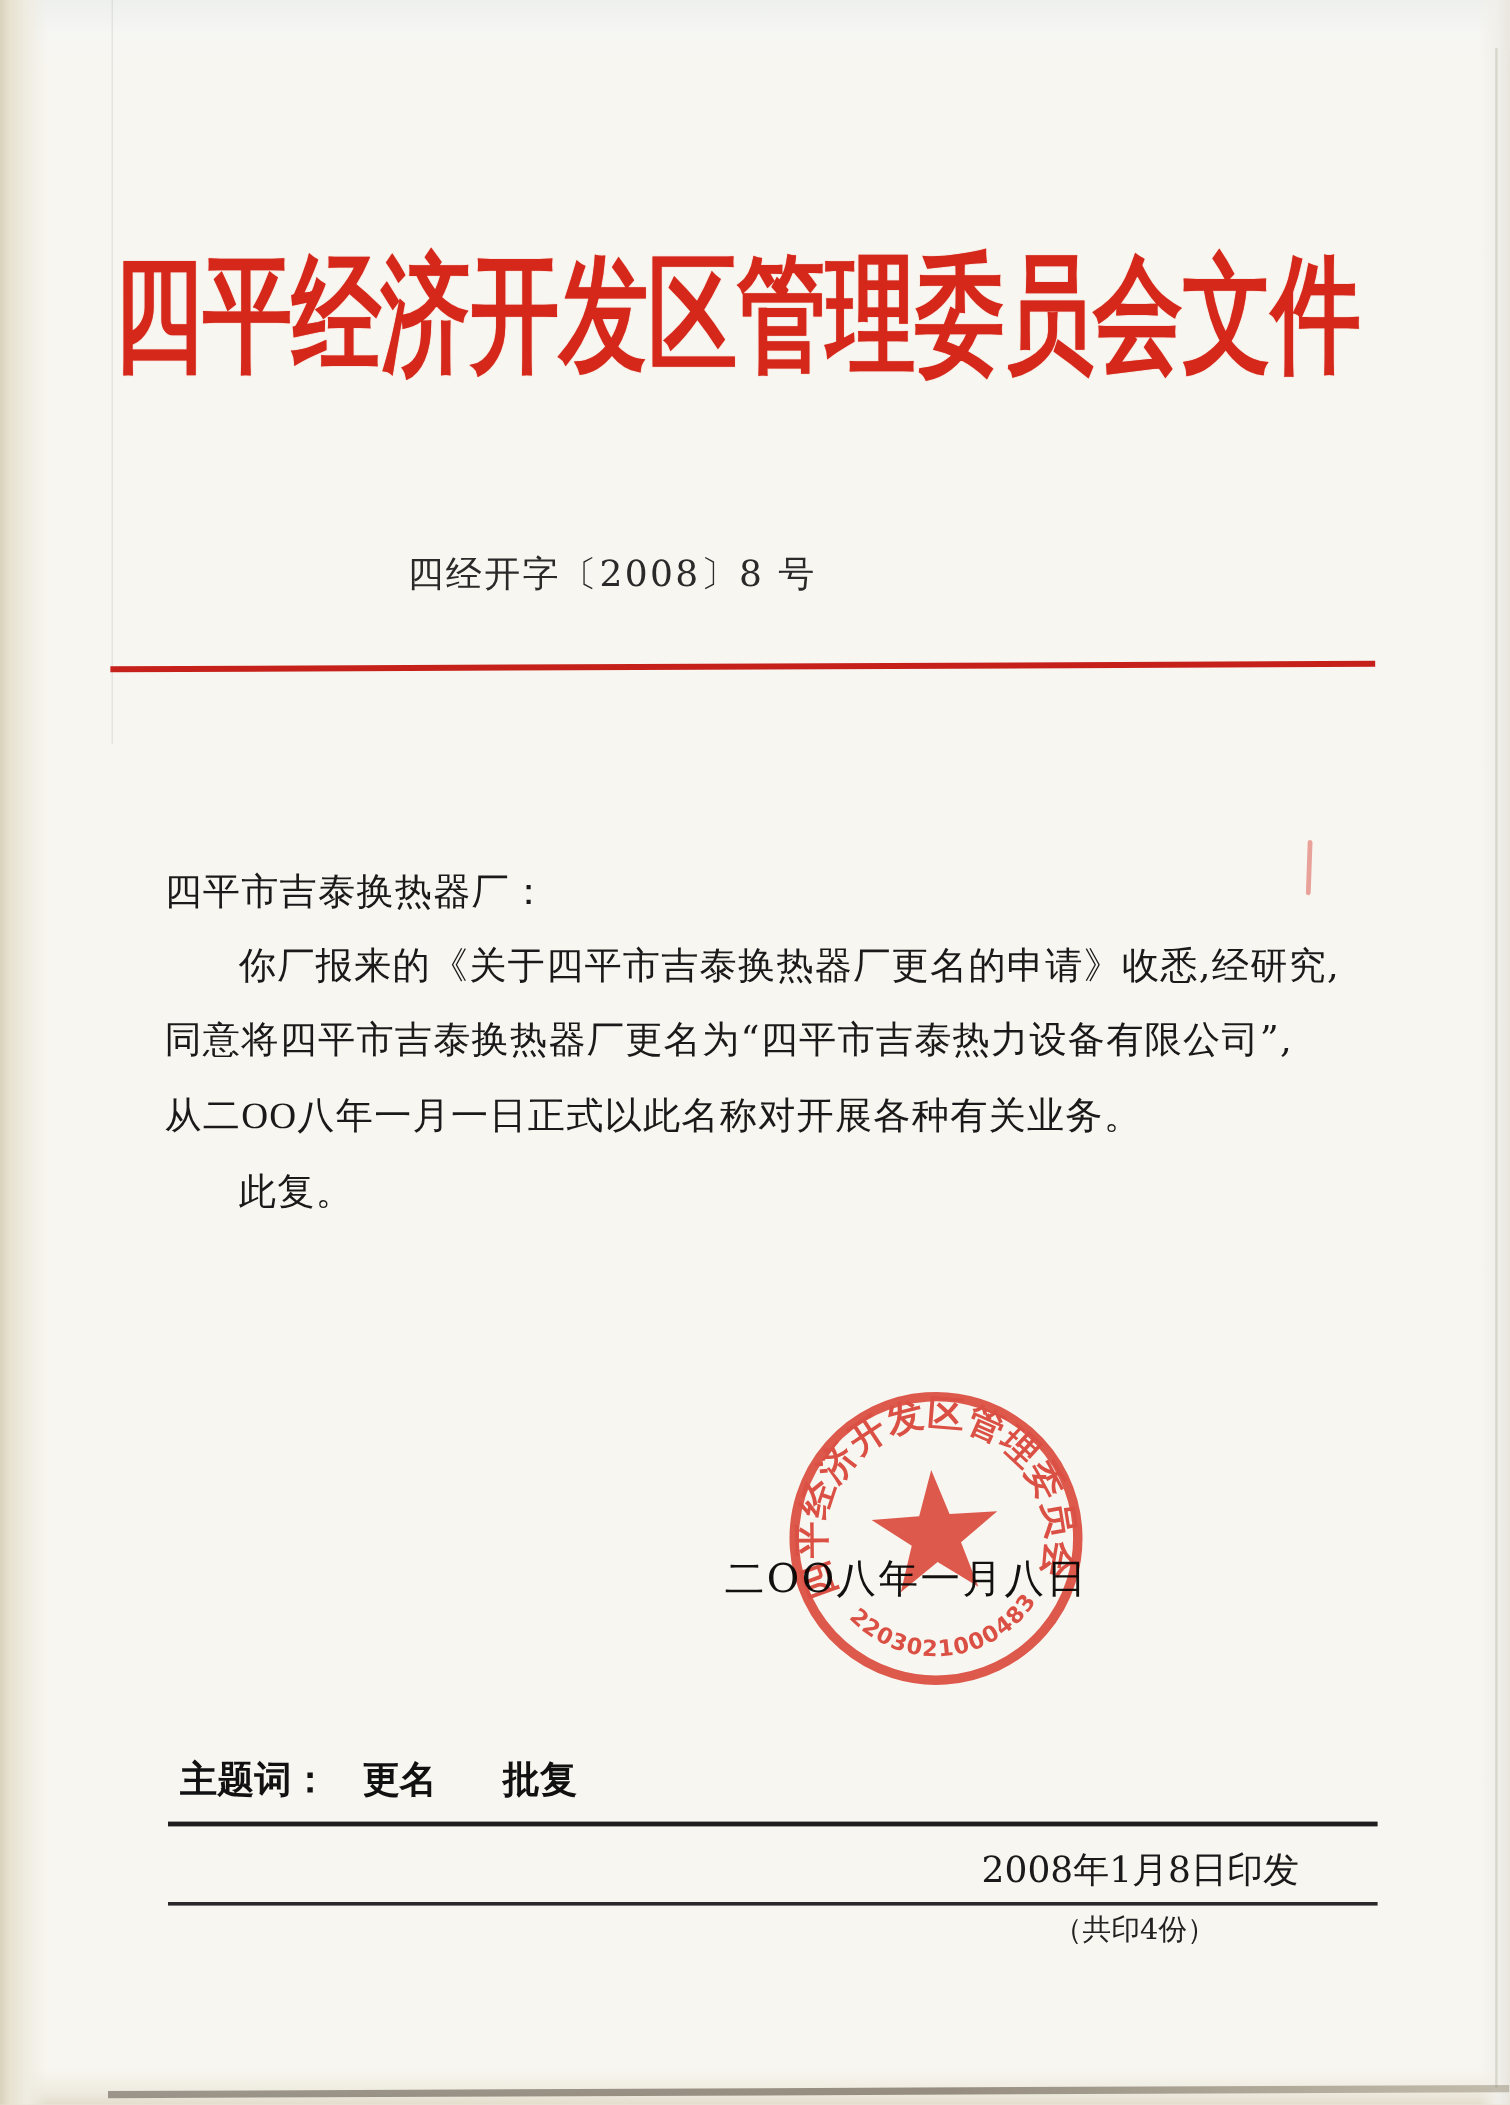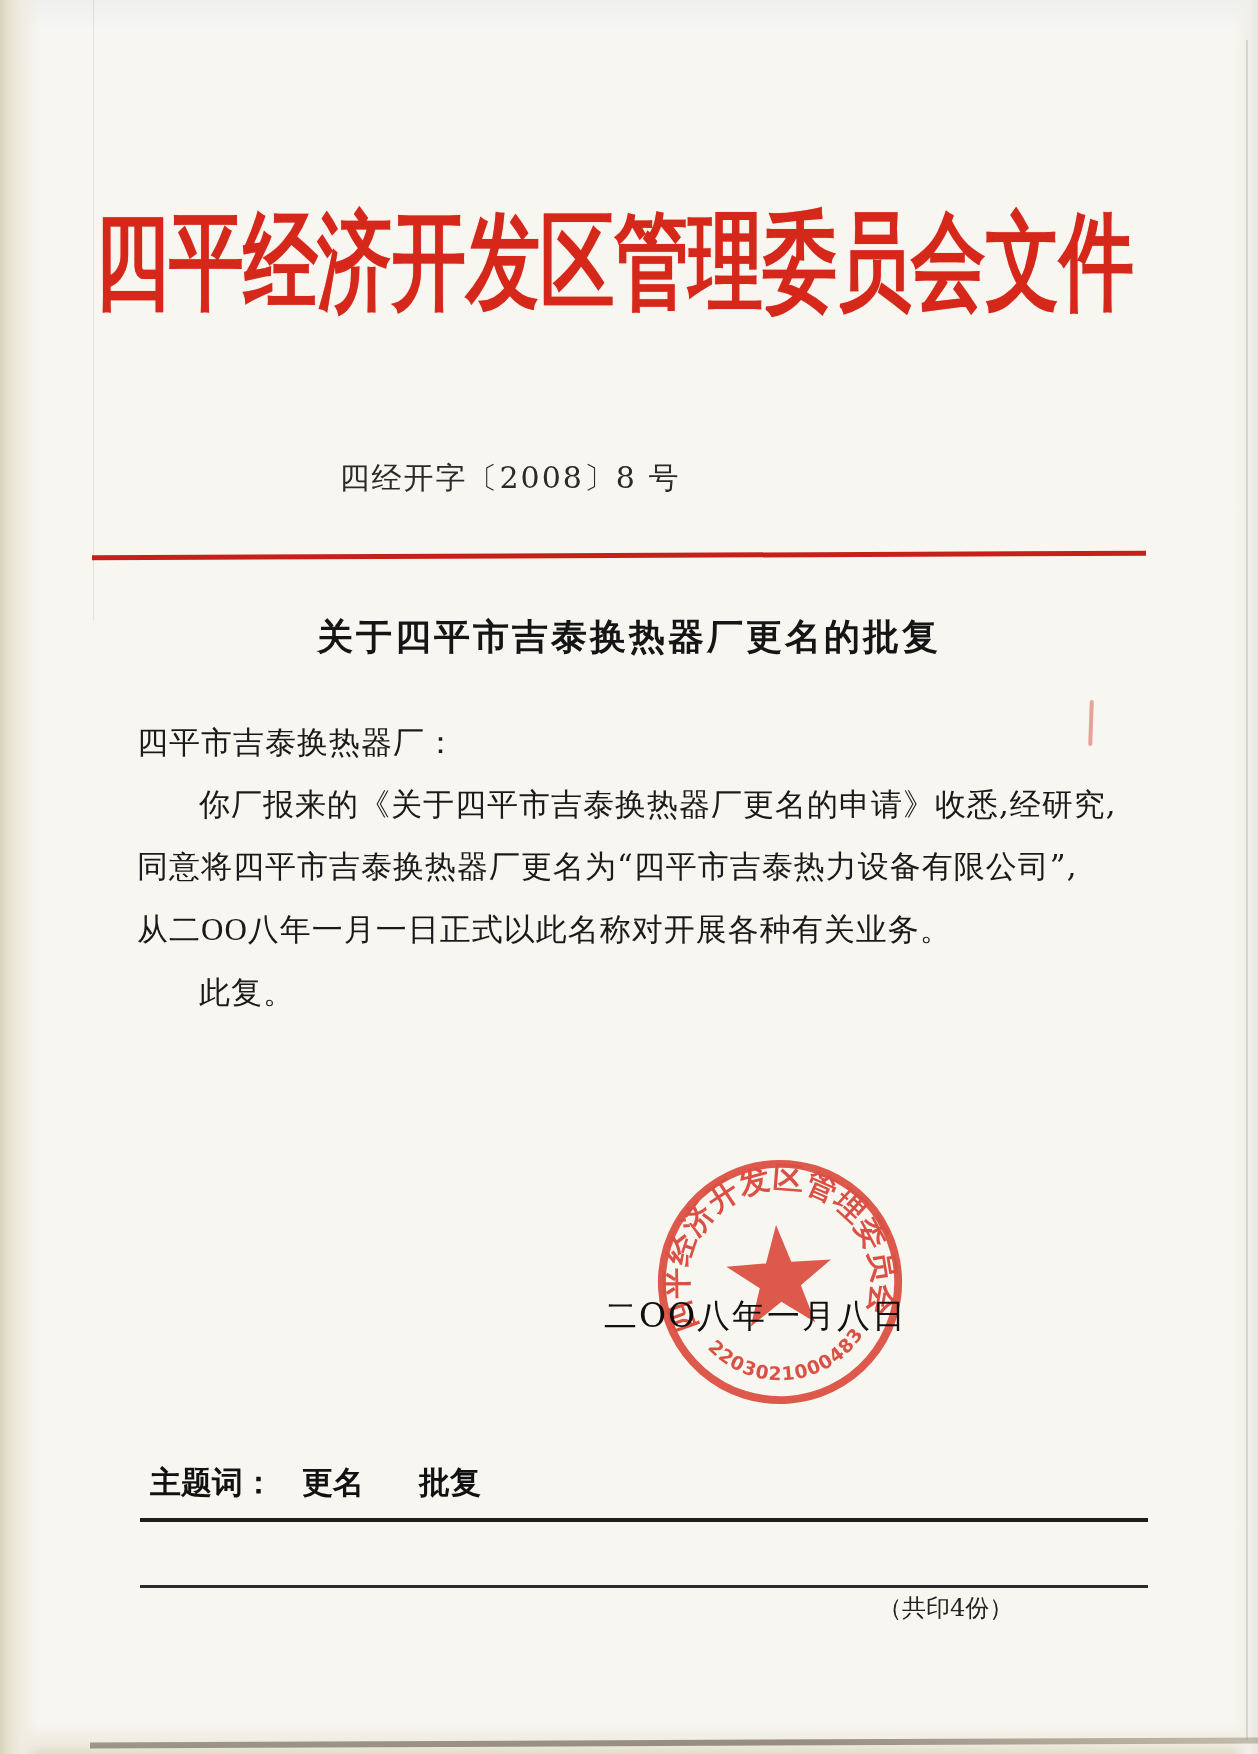--- a/index.html
+++ b/index.html
@@ -81,21 +81,20 @@
   <div class="crease"></div>
   <div class="right-edge-line"></div>
   <div class="bottom-edge"></div>
 
   <div class="header-title">四平经济开发区管理委员会文件</div>
 
   <div class="doc-number">四经开字〔2008〕8 号</div>
 
   <div class="red-rule"></div>
 
-  <div class="doc-title">关于四平市吉泰换热器厂更名的批复</div>
 
   <div class="body-block">
     <div class="salutation">四平市吉泰换热器厂：</div>
     <div class="b-line l1">你厂报来的《关于四平市吉泰换热器厂更名的申请》收悉,经研究,</div>
     <div class="b-line l2">同意将四平市吉泰换热器厂更名为“四平市吉泰热力设备有限公司”,</div>
     <div class="b-line l3">从二OO八年一月一日正式以此名称对开展各种有关业务。</div>
     <div class="closing">此复。</div>
   </div>
 
   <div class="red-dash"></div>
@@ -117,18 +116,19 @@
 
   <div class="date-line">二OO八年一月八日</div>
 
   <div class="subject-row">
     <span>主题词：</span><span class="kw1">更名</span><span class="kw2">批复</span>
   </div>
 
   <div class="foot-rule-1"></div>
 
 
+  <div class="office-row-right">2008年1月8日印发</div>
 
   <div class="foot-rule-2"></div>
 
   <div class="copies-note">（共印4份）</div>
 
 </div>
 
 </body></html>

